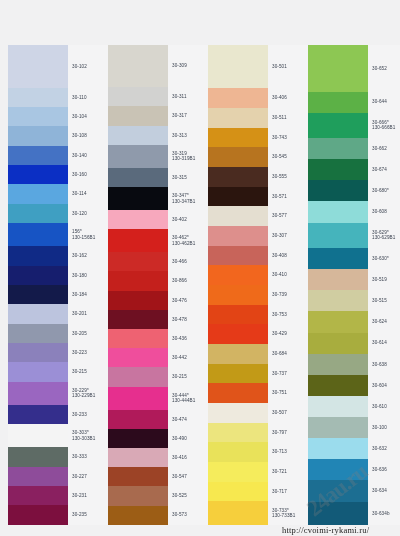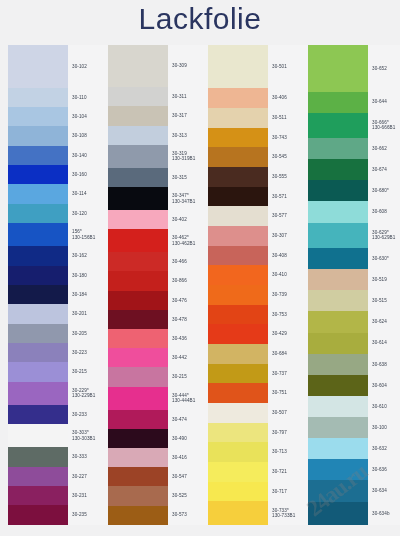--- a/index.html
+++ b/index.html
@@ -101,21 +101,20 @@
     letter-spacing: -1px;
     pointer-events: none;
     white-space: nowrap;
   }
 </style>
 </head>
 <body>
 
 <div id="page">
 
-  <div id="title">Lackfolie</div>
 
   <div id="columns">
       <div class="column col1">
         <div class="swatch-stack">
           <div class="swatch" title="30-102" style="height: 42.5806px; background: rgb(206, 213, 230);"></div>
           <div class="swatch" title="30-110" style="height: 19.3548px; background: rgb(194, 210, 228);"></div>
           <div class="swatch" title="30-104" style="height: 19.3548px; background: rgb(169, 198, 226);"></div>
           <div class="swatch" title="30-108" style="height: 19.3548px; background: rgb(143, 180, 216);"></div>
           <div class="swatch" title="30-140" style="height: 19.3548px; background: rgb(68, 114, 196);"></div>
           <div class="swatch" title="30-160" style="height: 19.3548px; background: rgb(11, 47, 196);"></div>
@@ -501,14 +500,15 @@
             <span>30-634</span>
           </div>
           <div class="label" style="height: 23.2599px;">
             <span>30-634b</span>
           </div>
         </div>
       </div>
     </div>
 
   <div id="watermark">24au.ru</div>
+  <div id="footer-url">http://cvoimi-rykami.ru/</div>
 
 </div>
 
 </body></html>

